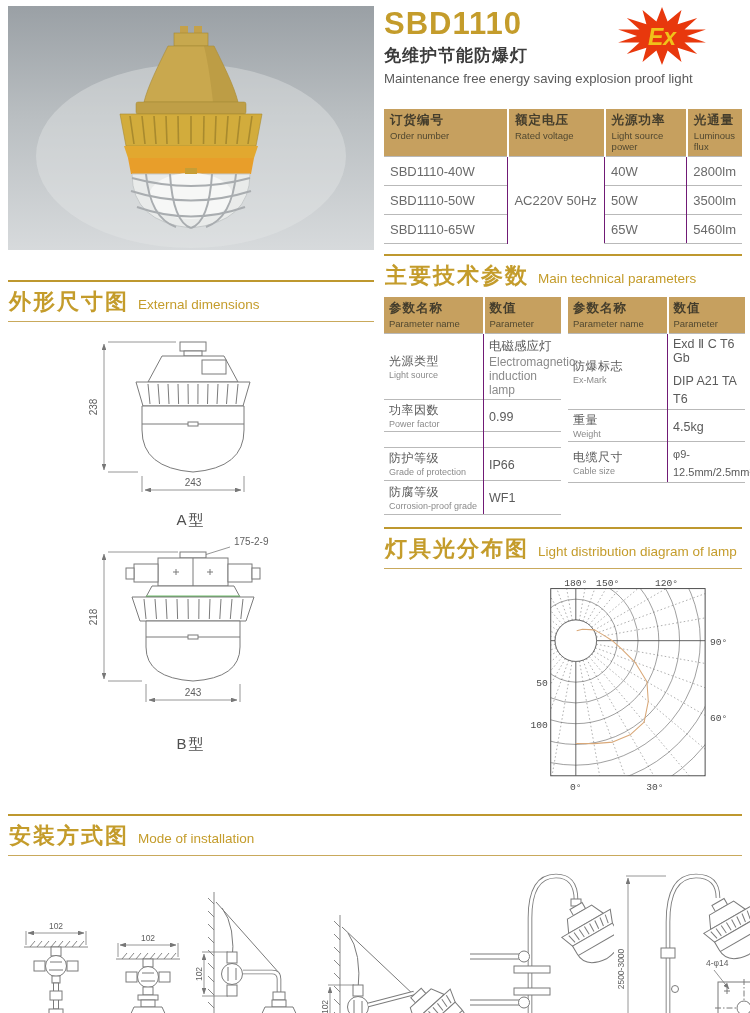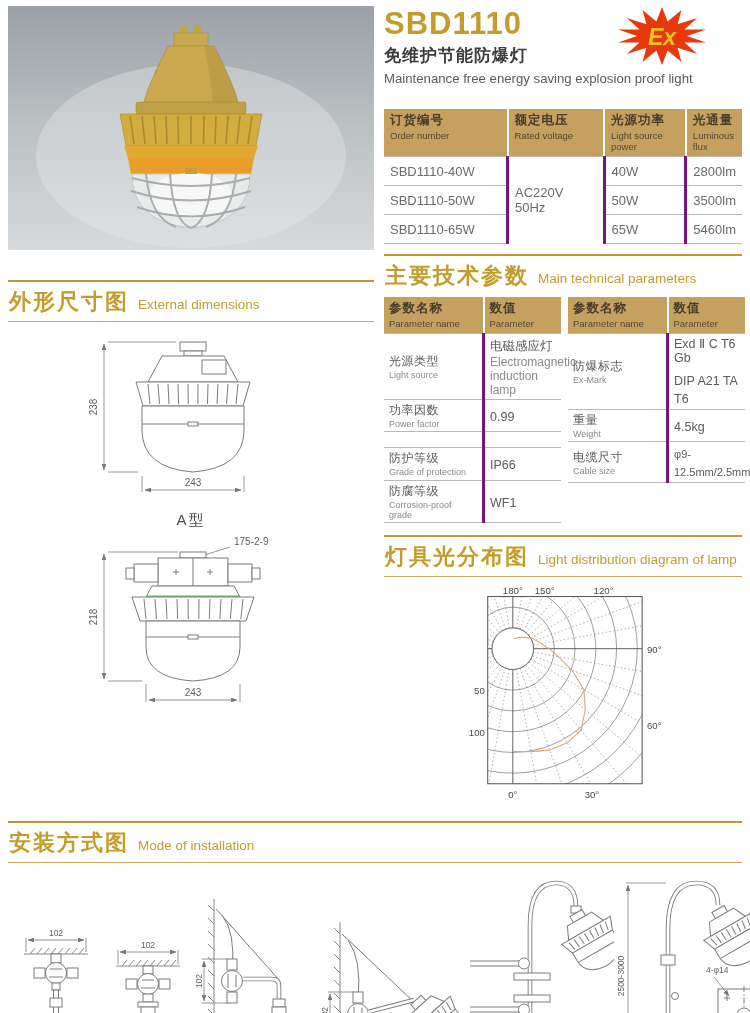--- a/index.html
+++ b/index.html
@@ -25,21 +25,21 @@
   .ex-badge text{font-size:23px;font-weight:bold;font-style:italic;}
 
   
   table{border-collapse:collapse;}
   .order-table{width:100%;margin-top:23px;}
   th{background:#C6A05F;text-align:left;vertical-align:top;padding:3px 6px 4px;font-weight:normal;}
   th:not(:last-child){border-right:2px solid #fff;}
   .th-cn{display:block;font-size:12.5px;font-weight:bold;color:#443D2C;letter-spacing:1px;}
   .th-en{display:block;font-size:9.5px;color:#514830;margin-top:1px;}
   .order-table td{height:24px;font-size:13px;color:#6a6a6a;padding:2px 6px;}
-  td+td{border-left:3px solid #701a75;}
+  td+td{border-left:1px solid #701a75;}
   tbody td{border-top:1px solid #b9b9b9;}
   tbody tr:last-child td{border-bottom:1px solid #b9b9b9;}
   .vcell{text-align:left;}
 
   .param-wrap{display:flex;gap:7px;margin-top:8px;align-items:flex-start;}
   .param-table{width:177px;flex:none;table-layout:fixed;}
   .param-table th{padding:3px 5px 4px;}
   .param-table td{padding:2px 5px;vertical-align:middle;}
   .p-cn{display:block;font-size:12px;color:#5a5a5a;letter-spacing:.5px;}
   .p-en{display:block;font-size:9px;color:#8b8b8b;line-height:1.15;}
@@ -49,21 +49,21 @@
 
   
   .drawing-label{text-align:center;font-size:15px;color:#4f4f4f;letter-spacing:2px;margin:1px 0 2px;}
   .dim{stroke:#7b7b7b;stroke-width:.8;fill:none;}
   .ln{stroke:#7b7b7b;stroke-width:1;fill:none;}
   .fw{stroke:#7b7b7b;stroke-width:1;fill:#fff;}
   .dt{font-size:10px;fill:#5f5f5f;}
   .dts{font-size:8.5px;fill:#5f5f5f;}
   .pipe{stroke:#7b7b7b;stroke-width:4.6;fill:none;}
   .pipe-core{stroke:#fff;stroke-width:2.8;fill:none;}
-  .chart-wrap{text-align:center;margin-top:8px;}
+  .chart-wrap{text-align:right;margin-top:8px;font-family:Liberation Mono, monospace;}
   .chart-label{font-size:10px;fill:#4a4a4a;}
 
   
   .install-row{display:flex;justify-content:space-between;align-items:flex-end;padding:6px 2px 0;}
   .inst-item{display:flex;flex-direction:column;align-items:center;}
   .mt26{margin-top:26px;}
   .mt10{margin-top:10px;}
   .mt12{margin-top:12px;}
 </style>
 </head>
@@ -273,20 +273,21 @@
           <line x1="100" y1="20" x2="170" y2="20"></line>
           <line x1="100" y1="149" x2="134" y2="149"></line>
           <line x1="96" y1="22" x2="96" y2="147" marker-start="url(#arr)" marker-end="url(#arr)"></line>
           <line x1="138" y1="152" x2="138" y2="170"></line>
           <line x1="232" y1="152" x2="232" y2="170"></line>
           <line x1="141" y1="168" x2="229" y2="168" marker-start="url(#arr)" marker-end="url(#arr)"></line>
         </g>
         <text class="dt" x="89" y="85" text-anchor="middle" transform="rotate(-90 89 85)">218</text>
         <text class="dt" x="185" y="164" text-anchor="middle">243</text>
       </svg>
+      <div class="drawing-label">B型</div>
     </div>
 
     <div class="col-right">
       <div class="title-block">
         <div class="model">SBD1110</div>
         <svg class="ex-badge" width="92" height="60" viewBox="0 0 92 60">
           <g id="ex-star-g">
               <polygon points="46.0,1.0 51.6,15.4 65.5,3.9 61.6,18.3 81.2,11.9 68.5,23.5 89.9,23.5 71.0,30.0 89.9,36.5 68.5,36.5 81.2,48.1 61.6,41.7 65.5,56.1 51.6,44.6 46.0,59.0 40.4,44.6 26.5,56.1 30.4,41.7 10.8,48.1 23.5,36.5 2.1,36.5 21.0,30.0 2.1,23.5 23.5,23.5 10.8,11.9 30.4,18.3 26.5,3.9 40.4,15.4" fill="#E8380D"></polygon>
             </g>
           <text id="ex-text" x="46" y="39" text-anchor="middle" fill="#F0C21A">Ex</text>

